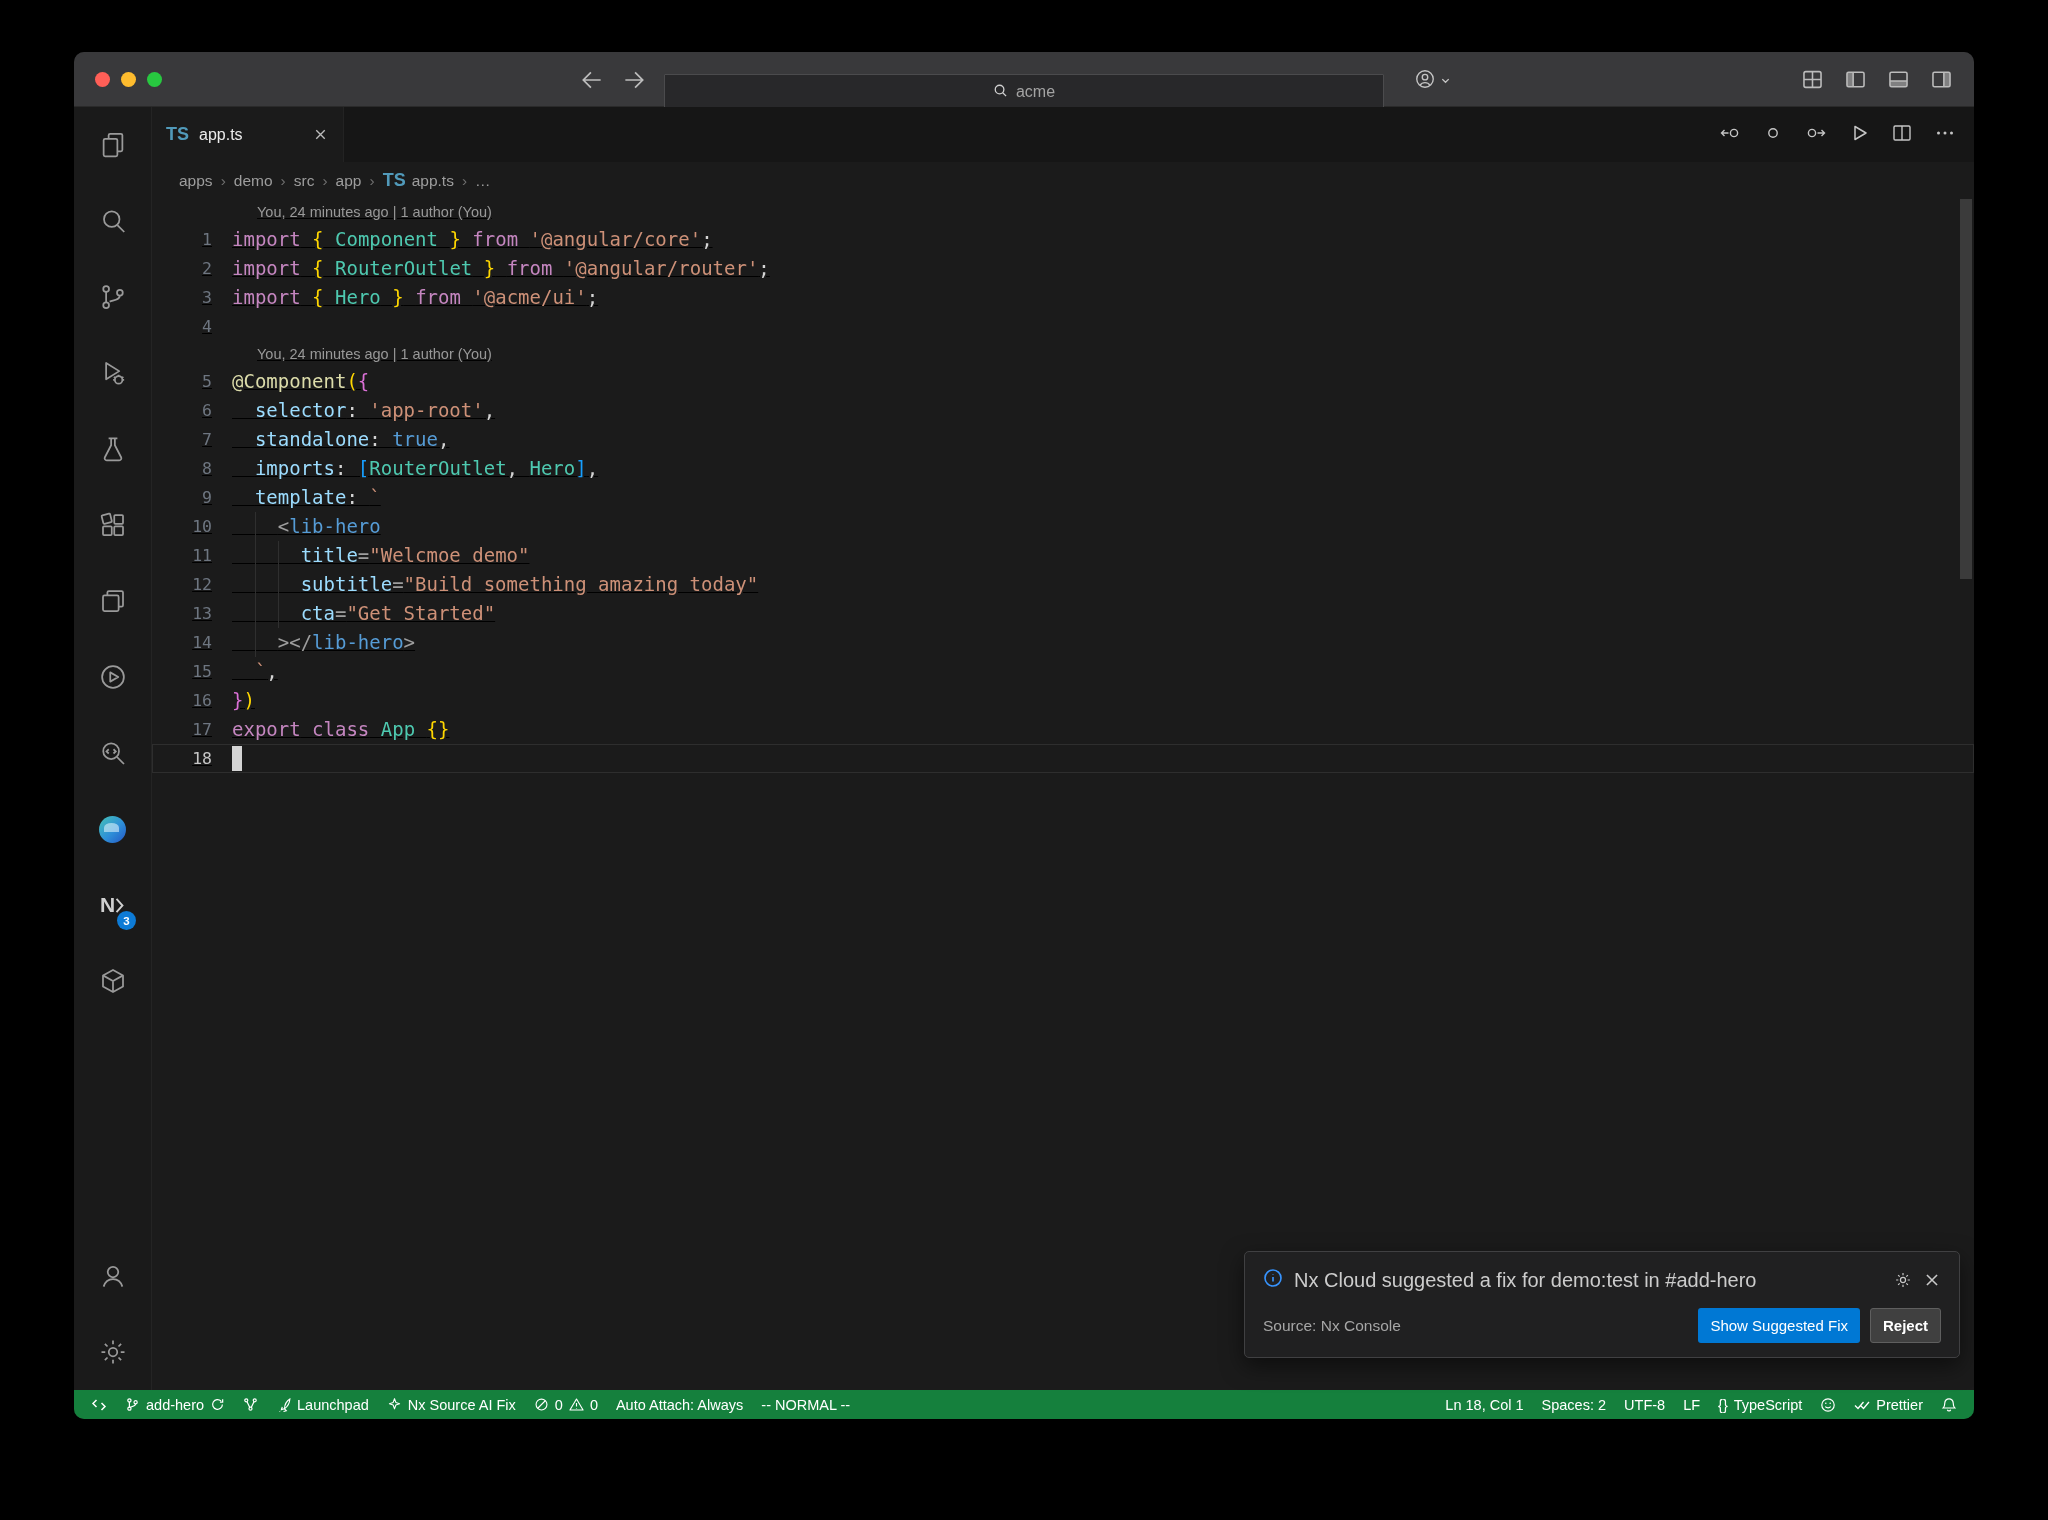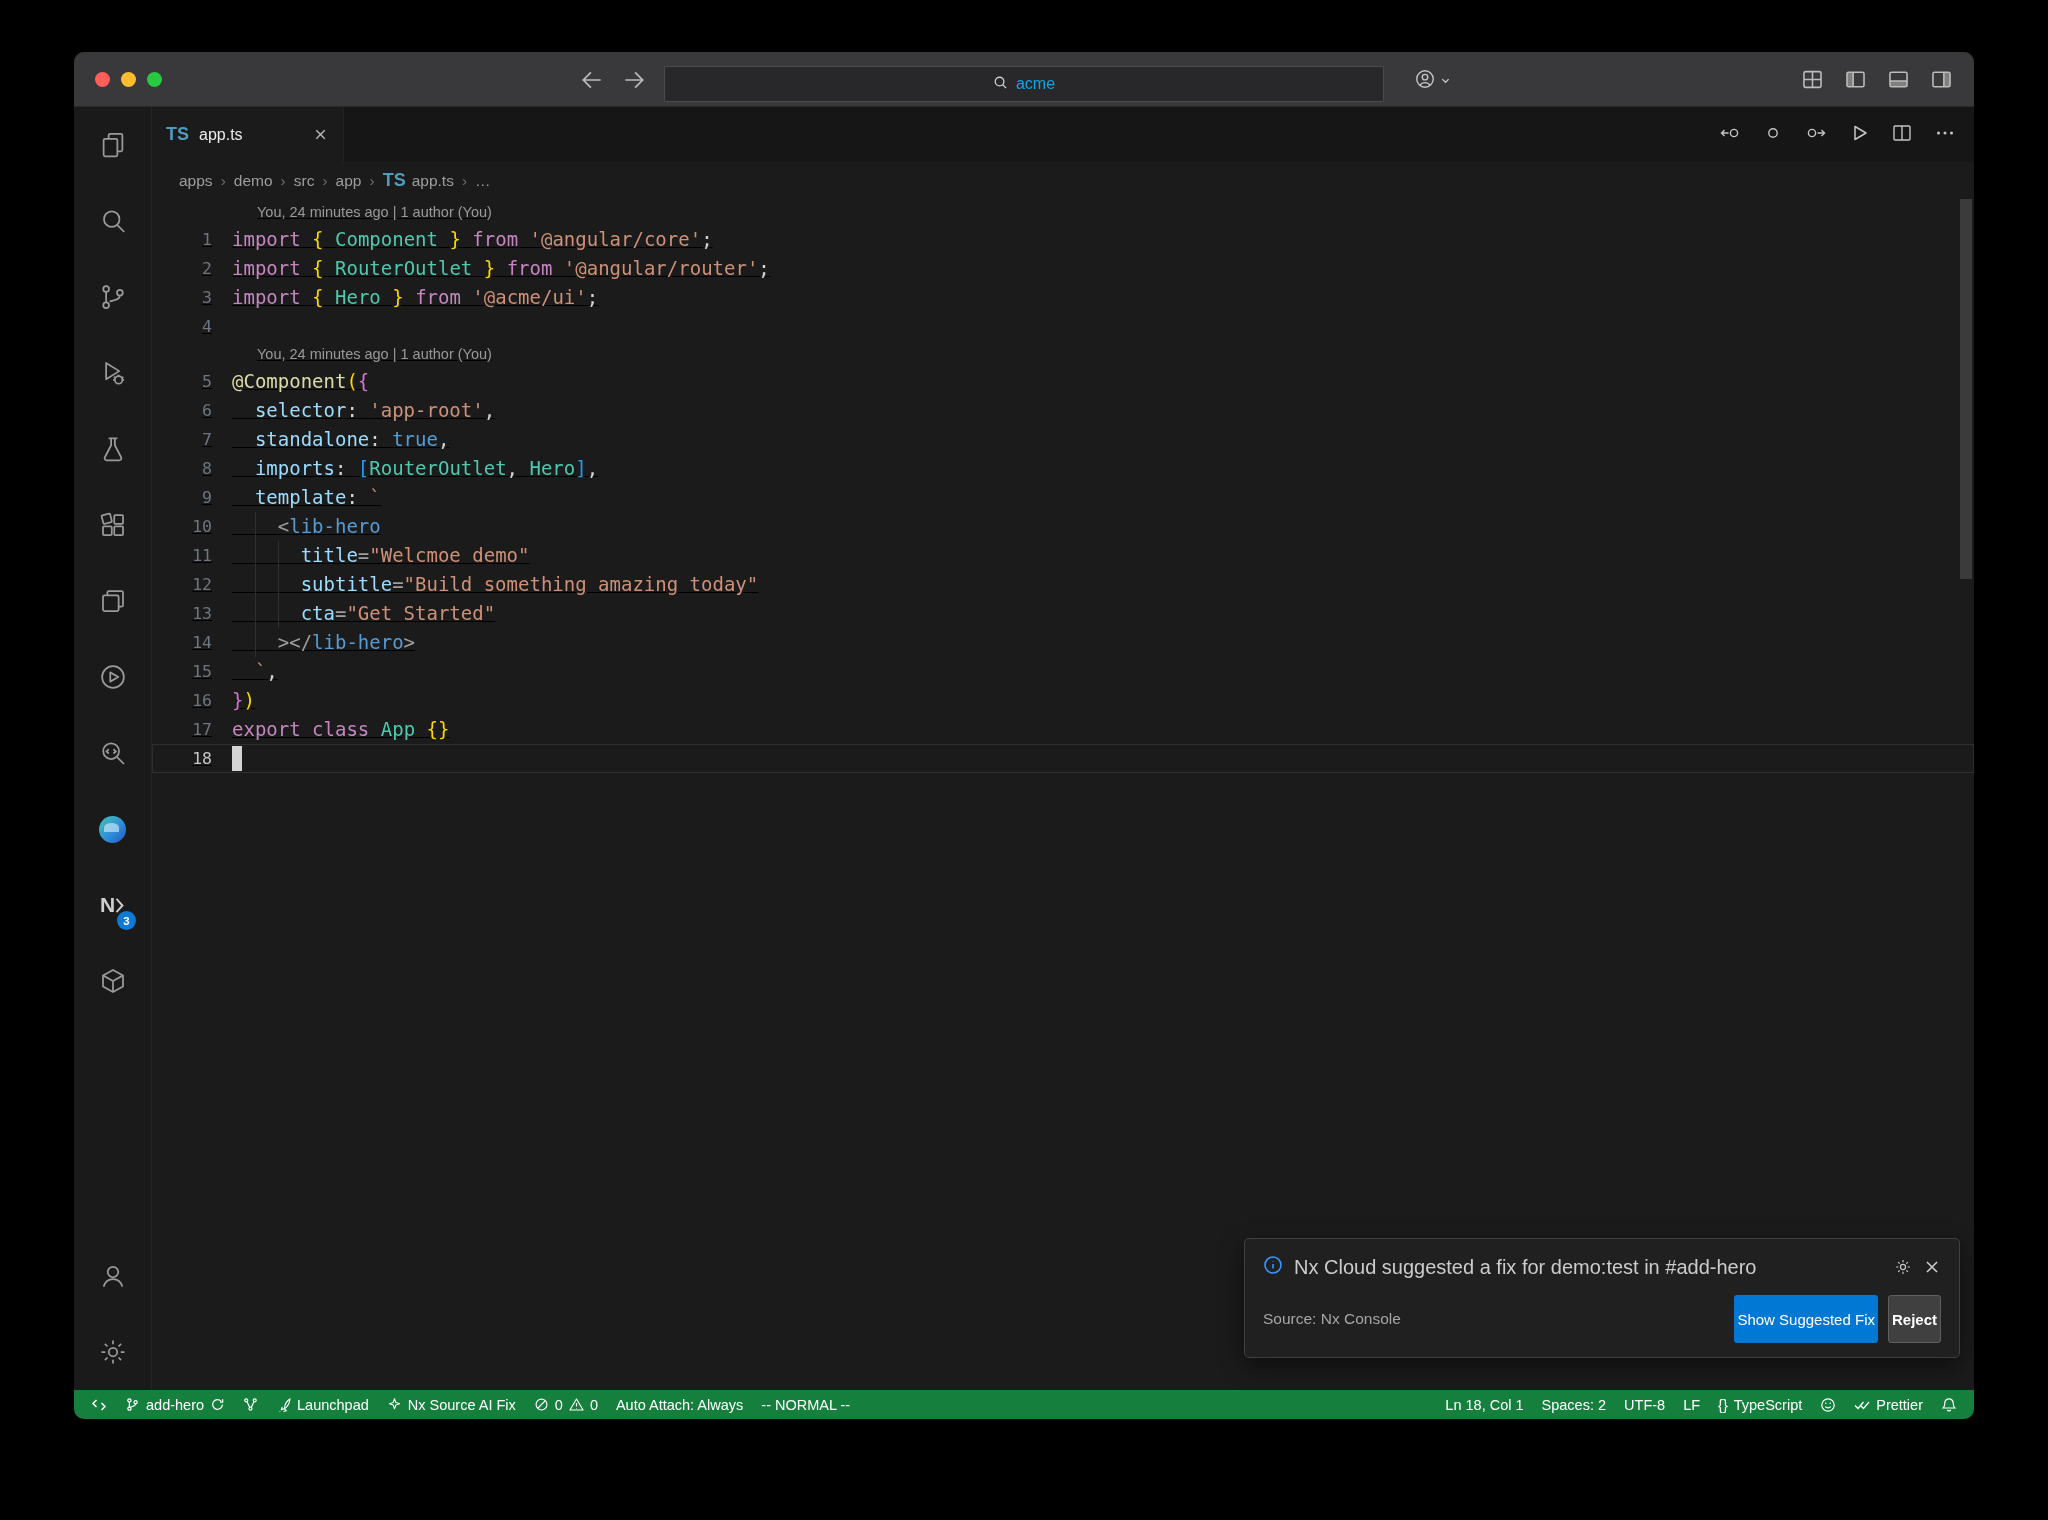--- a/index.html
+++ b/index.html
@@ -9,23 +9,23 @@
             border-radius:10px; overflow:hidden; box-shadow:0 24px 70px rgba(0,0,0,.85); }
 
   
   #titlebar { position:absolute; left:0; top:0; right:0; height:55px; background:#39393b; border-bottom:1px solid #2a2a2a; }
   .traffic { position:absolute; top:20px; width:15px; height:15px; border-radius:50%; }
   #tl-close { left:21px; background:#ff5f57; }
   #tl-min   { left:47px; background:#febc2e; }
   #tl-max   { left:73px; background:#28c840; }
   .nav-arrow { position:absolute; top:15px; width:26px; height:26px; color:#bdbdbd; }
   #nav-back { left:505px; } #nav-fwd { left:547px; }
-  #cmd-center { position:absolute; left:50%; top:14px; transform:translateX(-50%); width:720px; height:36px;
+  #cmd-center { position:absolute; left:50%; top:22px; transform:translateX(-50%); width:720px; height:36px;
                 background:#28282a; border:1px solid #4b4b4d; border-radius:1px; display:flex; align-items:center;
-                justify-content:center; gap:8px; color:#0ea5e9; font-size:16px; }
+                justify-content:center; gap:8px; color:#a3a3a3; font-size:16px; }
   #profile { position:absolute; left:1340px; top:16px; display:flex; align-items:center; gap:4px; color:#c4c4c4; }
   #layout-controls { position:absolute; right:22px; top:17px; display:flex; gap:22px; color:#bcbcbc; }
 
   
   #tabbar { position:absolute; top:55px; left:78px; right:0; height:55px; background:#161616; display:flex; align-items:stretch; }
   #tab-active { width:192px; background:#1b1b1b; display:flex; align-items:center; padding:0 14px; gap:10px; border-right:1px solid #232323; }
   .ts-icon { color:#519aba; font-weight:bold; font-size:18px; font-family:"Liberation Sans",sans-serif; }
   #tab-label { color:#ececec; font-size:16px; flex:1; }
   #tab-close { color:#bdbdbd; display:flex; }
   #editor-actions { margin-left:auto; display:flex; align-items:center; gap:21px; padding-right:18px; color:#c5c5c5; }
@@ -68,21 +68,21 @@
   .tk-deco{color:#dcdcaa} .tk-tag{color:#569cd6} .tk-attr{color:#9cdcfe} .tk-punct{color:#9e9e9e} .tk-fg{color:#d4d4d4}
 
   
   #toast { position:absolute; right:14px; bottom:61px; width:716px; background:#202021; border:1px solid #404042;
            border-radius:5px; box-shadow:0 8px 22px rgba(0,0,0,.5); padding:16px 18px 14px; z-index:5; }
   #toast-head { display:flex; align-items:center; gap:11px; }
   #toast-title { flex:1; color:#ccc; font-size:20px; }
   .toast-ico { color:#c9c9c9; display:flex; }
   #toast-foot { display:flex; align-items:center; margin-top:16px; }
   #toast-source { color:#a6a6a6; font-size:15.5px; flex:1; }
-  .btn { height:48px; font-size:15px; border-radius:3px; display:inline-flex; align-items:center; padding:0 3px; cursor:default; }
+  .btn { height:35px; font-size:15px; border-radius:3px; display:inline-flex; align-items:center; padding:0 12px; cursor:default; }
   .btn-primary { background:#0078d4; color:#fff; margin-right:10px; }
   .btn-secondary { background:#404040; color:#fff; border:1px solid #5f5f5f;font-weight:bold; }
 
   
   #statusbar { position:absolute; left:0; right:0; bottom:0; height:29px; background:#0a6fc2; color:#fff;
                display:flex; align-items:center; font-size:14.5px; padding:0 8px; }
   .sb-item { display:inline-flex; align-items:center; gap:6px; padding:0 9px; height:100%; white-space:nowrap; }
   .sb-right { margin-left:auto; display:flex; align-items:center; }
   #statusbar svg { display:block; }
 </style>

